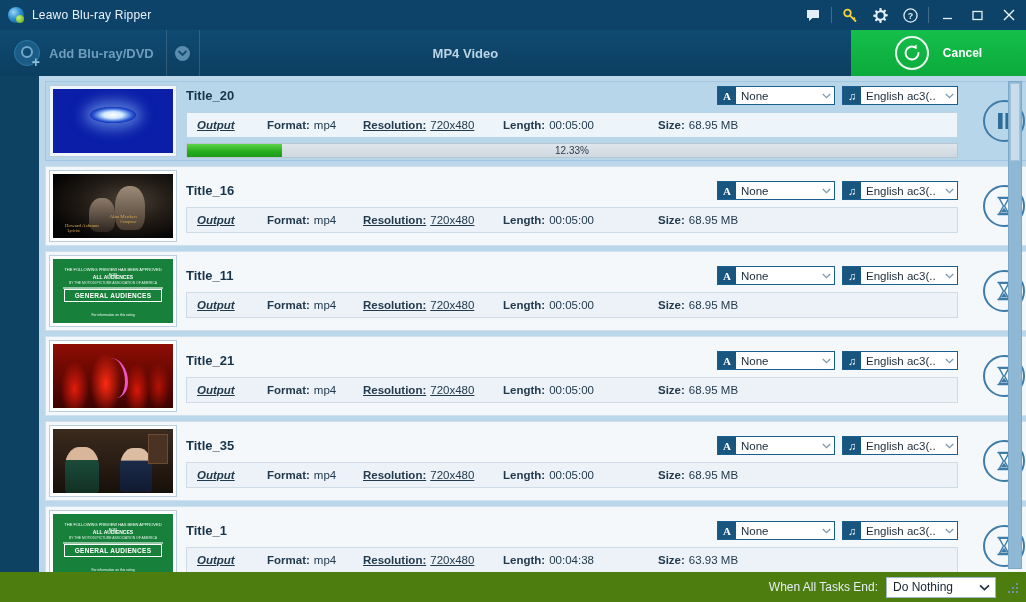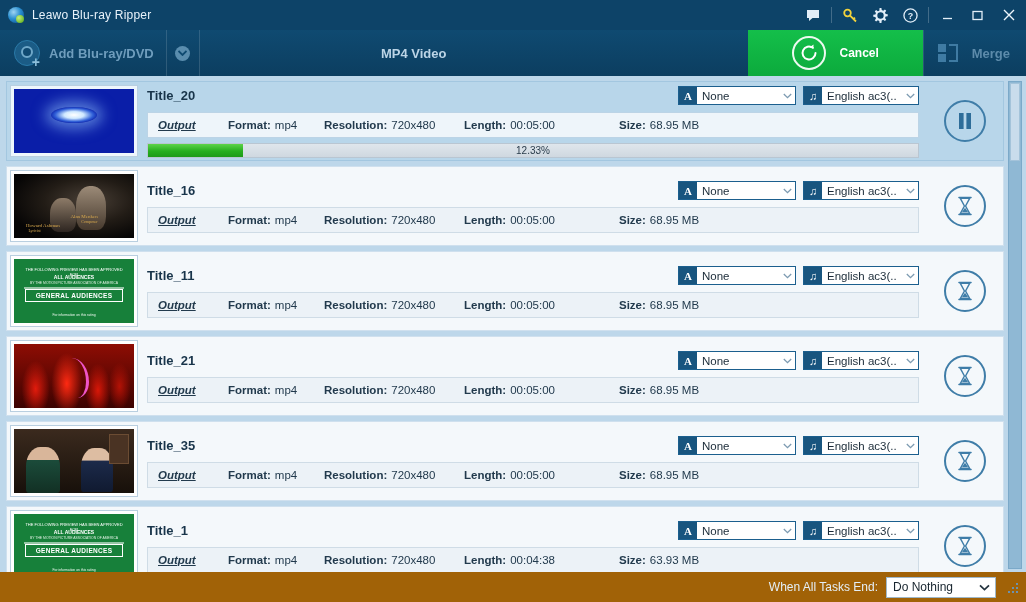--- a/index.html
+++ b/index.html
@@ -116,20 +116,21 @@
     position: absolute; background: #3f7ba3; display:block;
   }
   .merge-label { color:#5d8bab; font-size: 13px; font-weight: bold; }
 
   
   .list-wrap {
     flex: 1 1 auto; position: relative;
     background: #bdd7ea;
     padding: 5px 0 0 6px;
     overflow: hidden;
+    margin-left: 39px;
   }
   .list-inner {
     width: 998px; height: 100%;
     display: flex; flex-direction: column; gap: 5px;
   }
   .task-row {
     height: 80px; flex: 0 0 80px;
     background: #f4f8fb;
     display: flex; align-items: stretch;
     border: 1px solid #cfe0ee;
@@ -228,21 +229,21 @@
   .out-bar {
     height: 26px; background: #ecf2f7; border: 1px solid #cfdce6;
     display: flex; align-items: center; gap: 0px;
     padding-left: 10px; font-size: 11.5px; color: #223a4d;
   }
   .task-row.active .out-bar { background: #eef5fa; border-color: #bcd4e6; }
   .out-bar .k { font-weight: bold; }
   .out-label { font-style: italic; font-weight: bold; width: 70px; text-decoration: underline; }
   .fld { display:flex; gap:4px; }
   .fld.f1 { width: 96px; }
-  .fld.f2 { width: 140px; }
+  .fld.f2 { width: 140px; text-decoration: underline; }
   .fld.f3 { width: 155px; }
   .prog-wrap {
     height: 15px; position: relative;
     background: linear-gradient(180deg,#dfe6ec 0%, #cfd8e0 100%);
     border: 1px solid #b9c6d2;
   }
   .prog-fill {
     position: absolute; left: 0; top: 0; bottom: 0;
     background: linear-gradient(180deg,#5ed34a 0%, #27ae1f 55%, #1e9a18 100%);
   }
@@ -268,21 +269,21 @@
     width: 14px; background: #8fb8d4; border: 1px solid #7ba9c9;
   }
   .scroll-thumb {
     position: absolute; left: 1px; right: 1px; top: 1px;
     height: 78px; background: #c9dcec; border: 1px solid #a4c3da;
   }
 
   
   .footer {
     height: 30px; flex: 0 0 30px;
-    background: #a16207;
+    background: #4d7c0f;
     display: flex; align-items: center; justify-content: flex-end;
     padding-right: 8px; gap: 8px; position: relative;
   }
   .footer-label { color: #e4eef6; font-size: 12px; }
   .footer-select {
     width: 110px; height: 21px; background: #fff;
     border: 1px solid #9fb8c9;
     display: flex; align-items: center; padding-left: 6px;
     font-size: 12px; color: #17242e; position: relative;
   }
@@ -364,30 +365,20 @@
     </div>
     <div class="format-label">MP4 Video</div>
     <div class="cancel-btn">
       <div class="cancel-circle">
         <svg width="20" height="20" viewBox="0 0 20 20">
           <path d="M16.5 10a6.5 6.5 0 1 1-2.6-5.2" fill="none" stroke="#fff" stroke-width="2" stroke-linecap="round"></path>
           <path d="M14.6 1.6 L14.2 5.6 L10.3 4.6 Z" fill="#fff"></path>
         </svg>
       </div>
       <div class="cancel-text">Cancel</div>
-    </div>
-    <div class="tool-merge">
-      <div class="merge-glyph">
-        <i style="left:0;top:2px;width:8px;height:8px;"></i>
-        <i style="left:0;top:12px;width:8px;height:8px;"></i>
-        <i style="left:11px;top:2px;width:9px;height:2px;"></i>
-        <i style="left:18px;top:2px;width:2px;height:18px;"></i>
-        <i style="left:11px;top:18px;width:9px;height:2px;"></i>
-      </div>
-      <div class="merge-label">Merge</div>
     </div>
   </div>
 
   <div class="list-wrap">
     <div class="list-inner" id="rows">
         <div class="task-row active">
           <div class="thumb-cell">
             <div class="thumb th-blue"></div>
           </div>
           <div class="info-cell">

